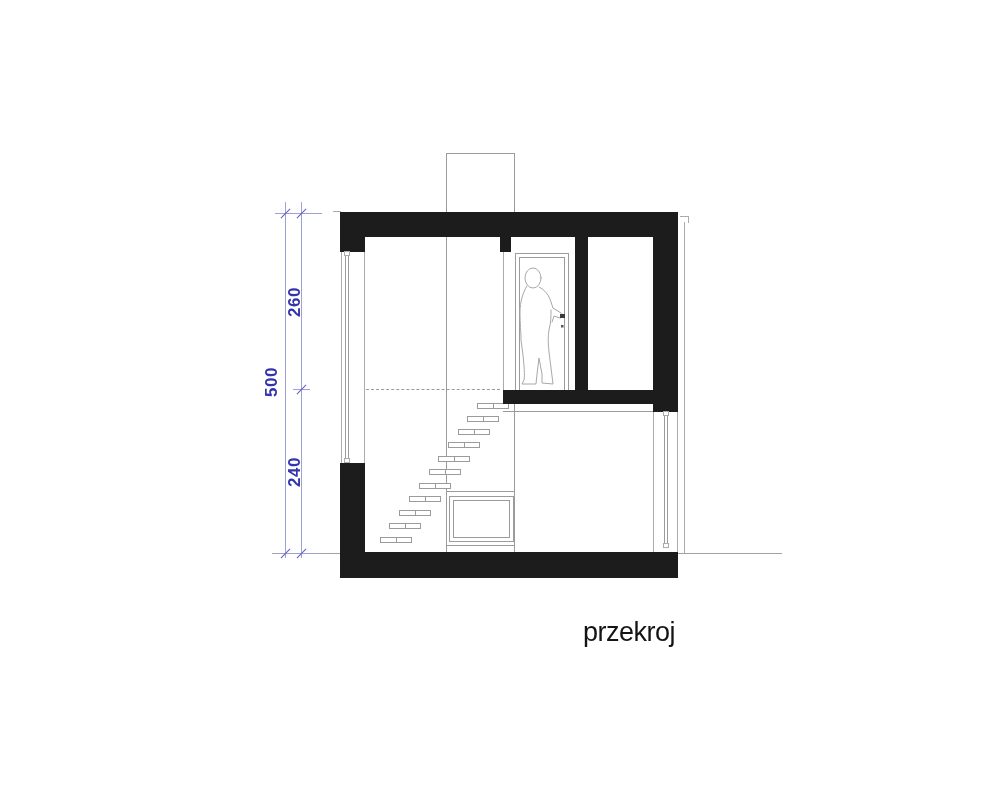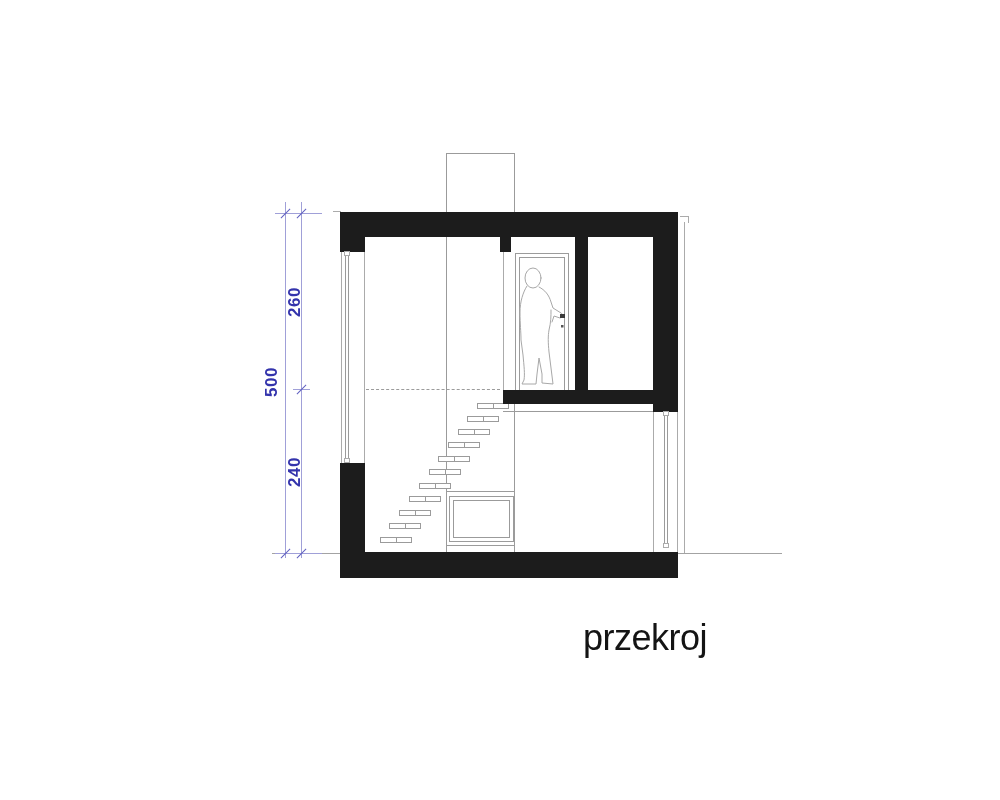--- a/index.html
+++ b/index.html
@@ -28,21 +28,21 @@
   .tread::after{content:"";position:absolute;left:50%;top:0;width:1px;height:100%;background:var(--line);}
   
   .glazing{position:absolute;width:4px;border-left:1px solid var(--line);border-right:1px solid var(--line);box-sizing:border-box;}
   .wtick{position:absolute;width:6px;height:5px;border:1px solid var(--line-light);box-sizing:border-box;background:#fff;}
   
   .dimv{position:absolute;width:1px;background:var(--dim-line);}
   .dimbar{position:absolute;height:1px;background:var(--dim-line);}
   .dimslash{position:absolute;width:13px;height:0;border-top:1.5px solid var(--dim-tick);transform:rotate(-45deg);transform-origin:center;}
   .dimlabel{position:absolute;color:var(--dim-text);font-size:17px;font-weight:bold;
     transform:translate(-50%,-50%) rotate(-90deg);white-space:nowrap;letter-spacing:0.5px;}
-  .title{position:absolute;color:var(--title-text);font-size:36px;letter-spacing:-0.5px;}
+  .title{position:absolute;color:var(--title-text);font-size:27px;letter-spacing:-0.5px;}
 </style>
 </head>
 <body>
 
 <div id="canvas">
 
   <div class="hline ground" style="left:272px;top:553px;width:510px;"></div>
 
   <div class="abs" style="left:446px;top:153px;width:69px;height:60px;border-left:1px solid var(--line);border-right:1px solid var(--line);border-top:1px solid var(--line);box-sizing:border-box;"></div>
 

